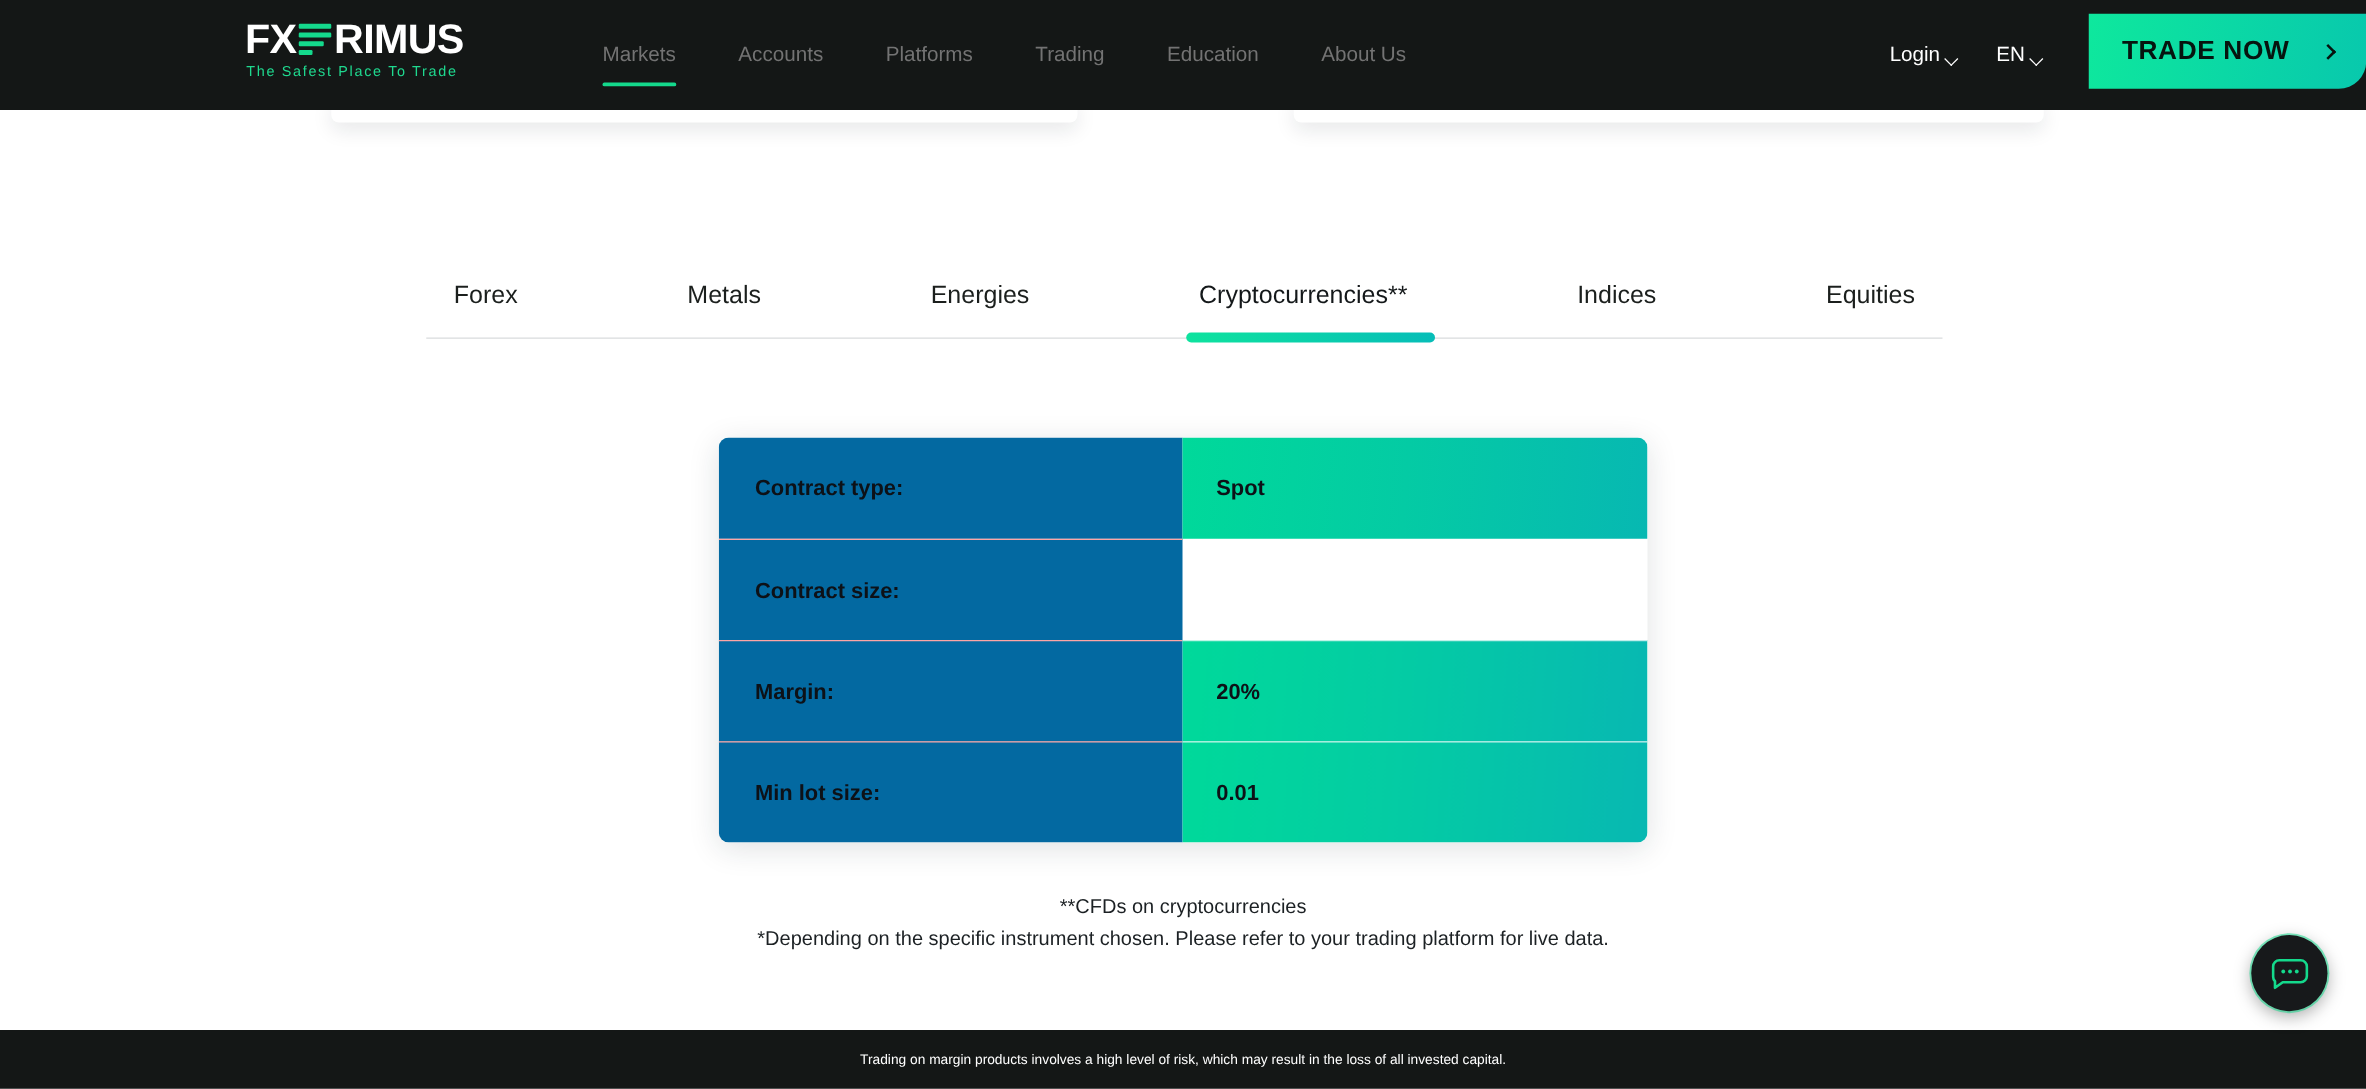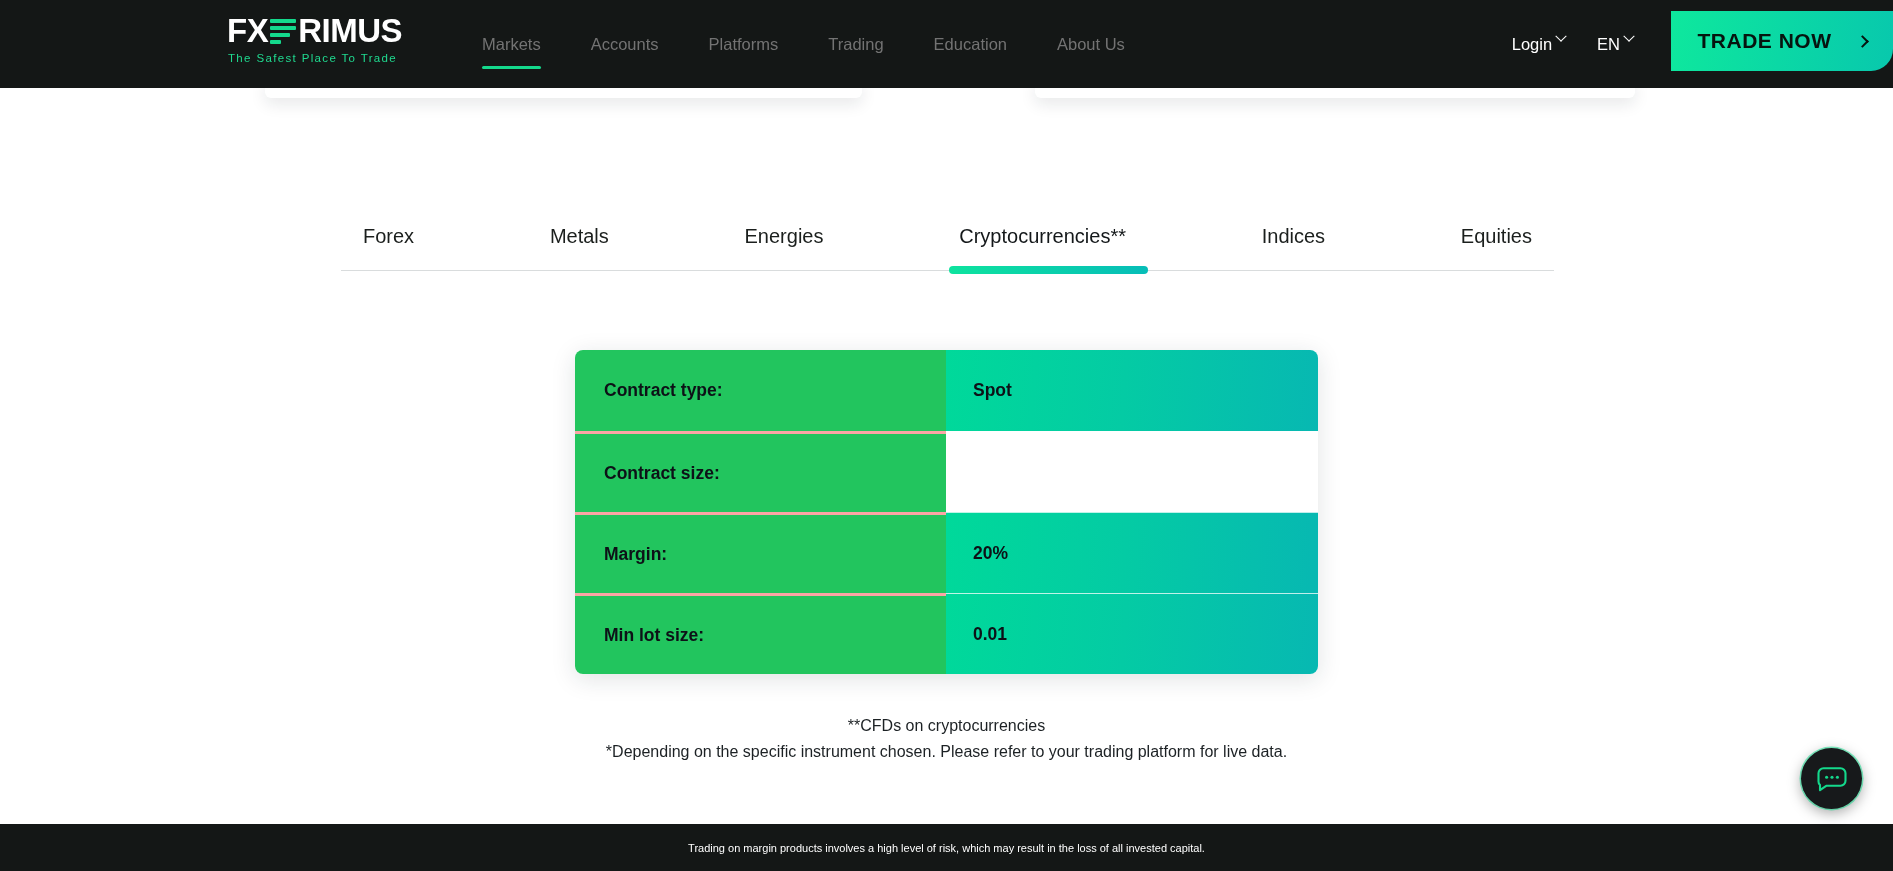--- a/index.html
+++ b/index.html
@@ -12,21 +12,21 @@
 
   
   .header{
     position:absolute; top:0; left:0;
     width:1893px; height:88px;
     background:#141716;
     z-index:50;
   }
   .logo-wrap{
     position:absolute; left:196px; top:14px;
-    display:flex; flex-direction:column; align-items:flex-start;margin-left:31px;
+    display:flex; flex-direction:column; align-items:flex-start;
   }
   .logo-top{ display:flex; align-items:center; height:34px; }
   .logo-fx{
     color:#ffffff; font-size:33px; font-weight:700;
     letter-spacing:-0.5px; line-height:34px;
   }
   .logo-mark{
     display:flex; flex-direction:column; justify-content:center;
     gap:2.5px; margin:0 2px 0 2px; height:30px; padding-top:1px;
   }
@@ -57,21 +57,21 @@
   .nav-item.active::after{
     content:""; position:absolute; left:0; right:0; bottom:-14px;
     height:3px; background:#14d98c; border-radius:2px;
   }
 
   .header-right{
     position:absolute; right:0; top:0; height:88px;
     display:flex; align-items:center;
   }
   .login-btn, .lang-btn{
-    display:flex; align-items:flex-start; gap:5px;
+    display:flex; align-items:flex-end; gap:5px;
     color:#ffffff; font-size:16.5px; cursor:pointer;
   }
   .login-btn{ margin-right:32px; }
   .lang-btn{ margin-right:38px; }
   .chev{
     display:inline-block; width:8px; height:8px;
     border-right:1.6px solid #ffffff; border-bottom:1.6px solid #ffffff;
     transform:rotate(45deg) translate(-2px,-2px);
   }
   .trade-now{
@@ -129,27 +129,27 @@
   
   .spec-card{
     position:absolute; top:350px; left:575px;
     width:743px;
     border-radius:8px;
     box-shadow:0 5px 24px rgba(20,35,45,0.13);
     overflow:hidden;
     background:#ffffff;
   }
   .spec-row{ display:flex; height:81px; }
-  .spec-row + .spec-row .spec-label{ border-top:3px solid #fca5a5; }
+  .spec-row + .spec-row .spec-label{ border-top:1px solid #fca5a5; }
   .spec-row + .spec-row .spec-value{ border-top:1px solid rgba(255,255,255,0.75); }
   .spec-label{
     width:371px; display:flex; align-items:center;
     padding-left:29px;
     font-size:17.5px; font-weight:700; color:#0d1117;
-    background:#22c55e;
+    background:#0369a1;
   }
   .spec-value{
     flex:1; display:flex; align-items:center;
     padding-left:27px;
     font-size:17.5px; font-weight:700; color:#0d1117;
     background:linear-gradient(95deg,#00d99a 0%,#04cba4 48%,#07b8b2 100%);
   }
 
   
   .footnotes{

